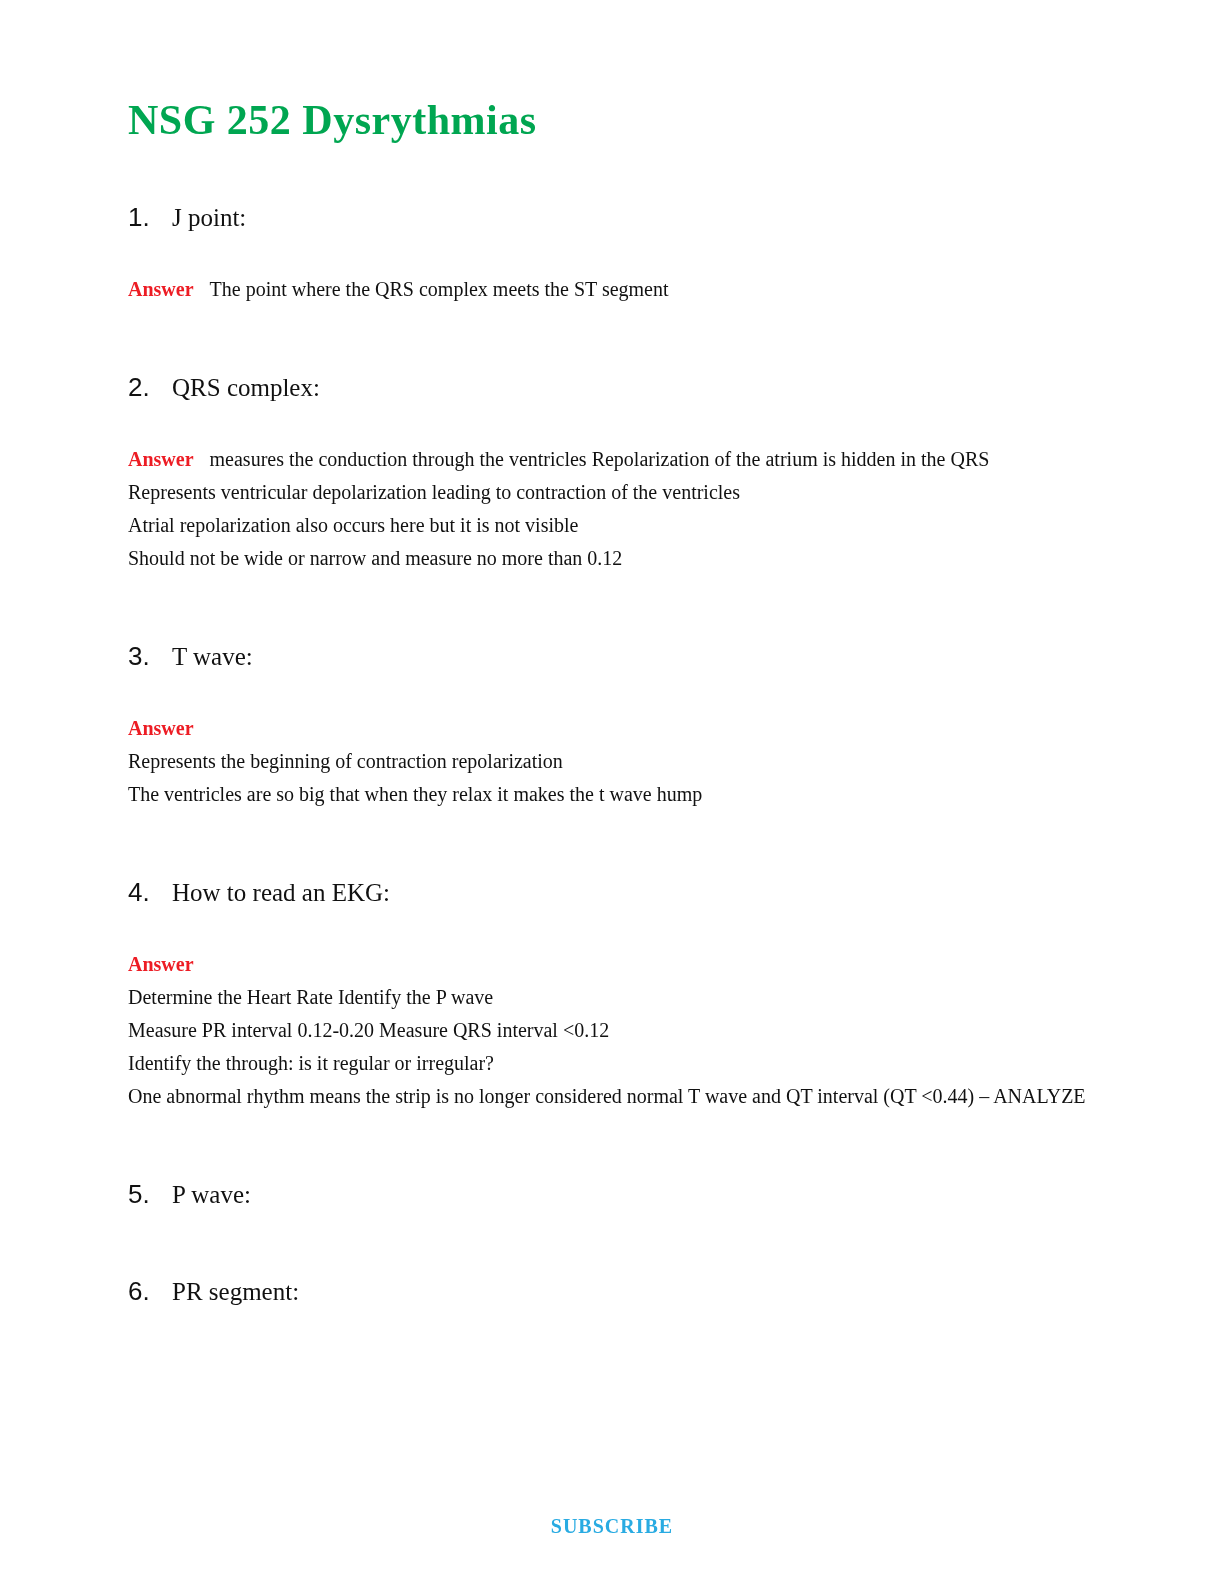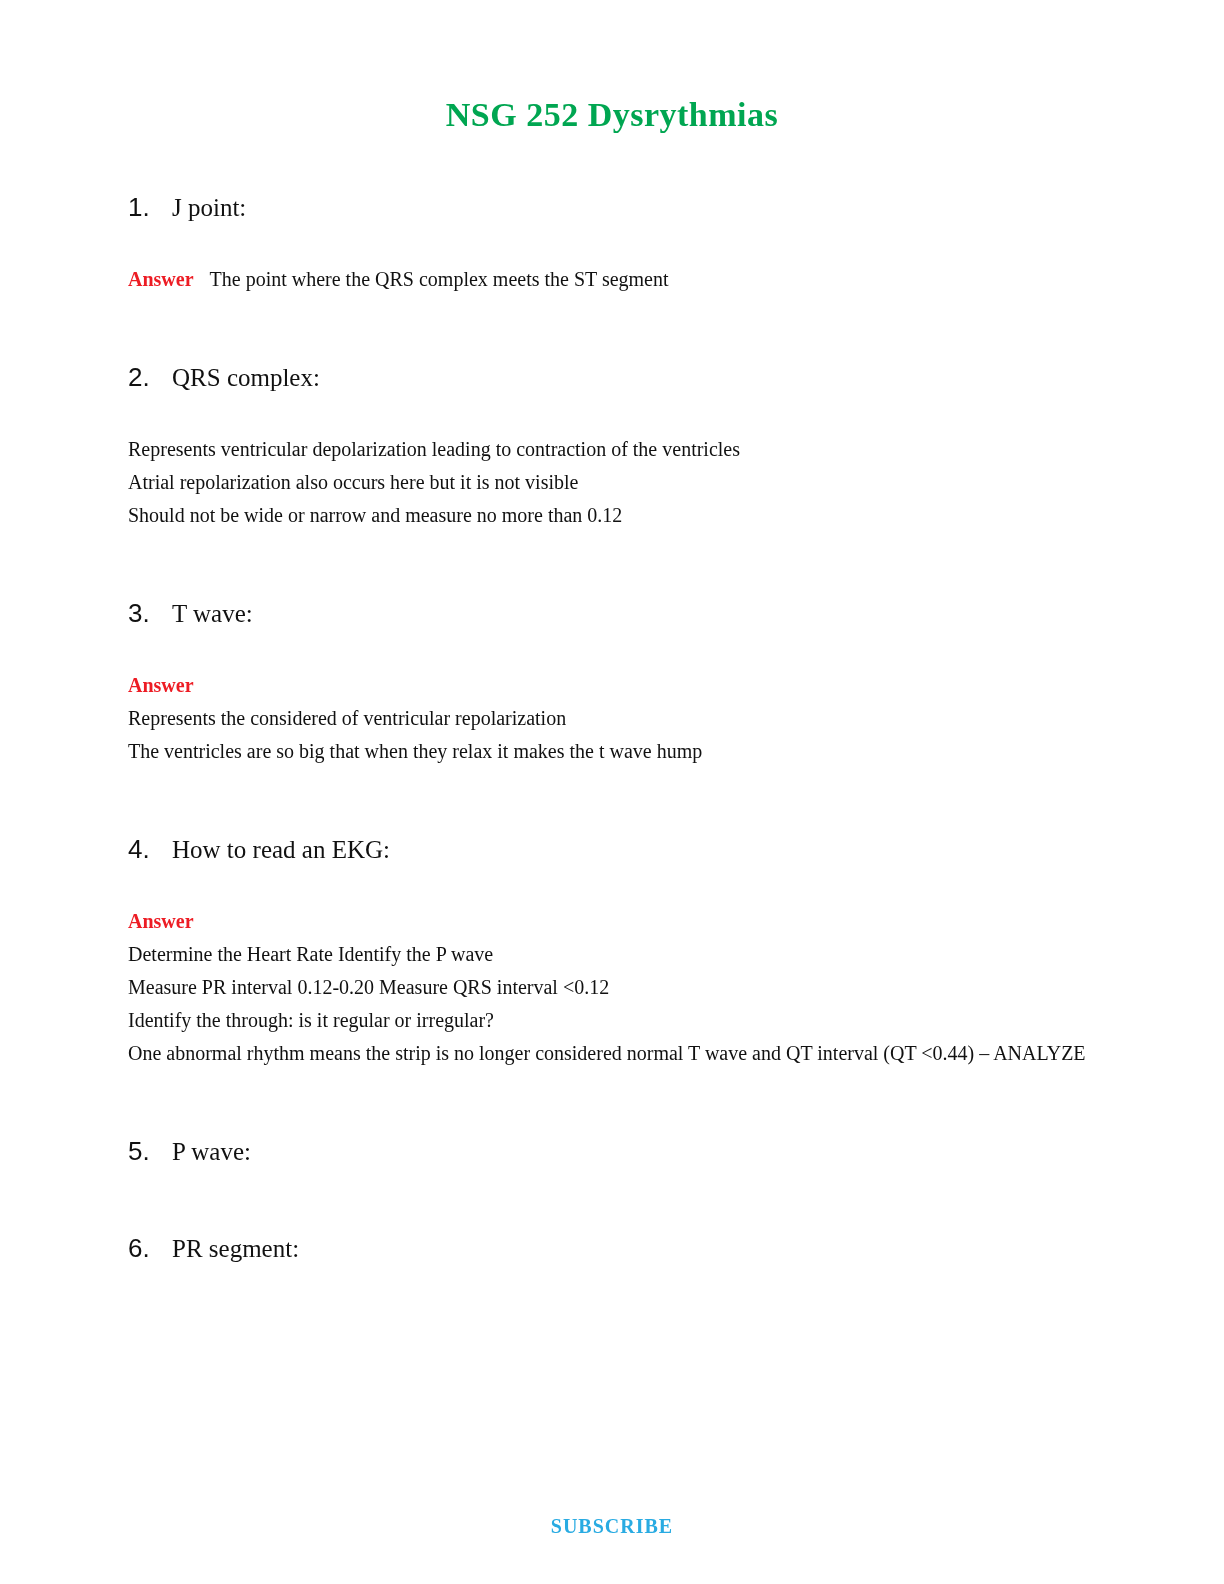--- a/index.html
+++ b/index.html
@@ -13,24 +13,23 @@
     height: 1584px;
     margin: 0 auto;
     background: #ffffff;
     box-sizing: border-box;
     padding: 96px 128px 0 128px;
     font-family: "Liberation Serif", serif;
     color: #111111;
     overflow: hidden;
   }
   .doc-title {
-    text-align: center;
     font-family: "Liberation Serif", serif;
     font-weight: bold;
-    font-size: 34px;
+    font-size: 42px;
     color: #00A651;
     margin: 0 0 58px 0;
     letter-spacing: 0.5px;
   }
   .qa-item {
     margin-bottom: 66px;
   }
   .question-line {
     margin-bottom: 40px;
     font-size: 25px;
@@ -92,33 +91,34 @@
     <div class="answer-block">
       <p><span class="answer-label">Answer</span><span>The point where the QRS complex meets the ST segment</span></p>
     </div>
   </div>
 
   <div class="qa-item">
     <div class="question-line">
       <span class="qnum">2.</span><span class="qtext">QRS complex:</span>
     </div>
     <div class="answer-block">
+      <p><span class="answer-label">Answer</span><span>measures the conduction through the ventricles Repolarization of the atrium is hidden in the QRS</span></p>
       <p>Represents ventricular depolarization leading to contraction of the ventricles</p>
       <p>Atrial repolarization also occurs here but it is not visible</p>
       <p>Should not be wide or narrow and measure no more than 0.12</p>
     </div>
   </div>
 
   <div class="qa-item">
     <div class="question-line">
       <span class="qnum">3.</span><span class="qtext">T wave:</span>
     </div>
     <div class="answer-block">
       <p><span class="answer-label">Answer</span></p>
-      <p>Represents the considered of ventricular repolarization</p>
+      <p>Represents the beginning of contraction repolarization</p>
       <p>The ventricles are so big that when they relax it makes the t wave hump</p>
     </div>
   </div>
 
   <div class="qa-item">
     <div class="question-line">
       <span class="qnum">4.</span><span class="qtext">How to read an EKG:</span>
     </div>
     <div class="answer-block">
       <p><span class="answer-label">Answer</span></p>

